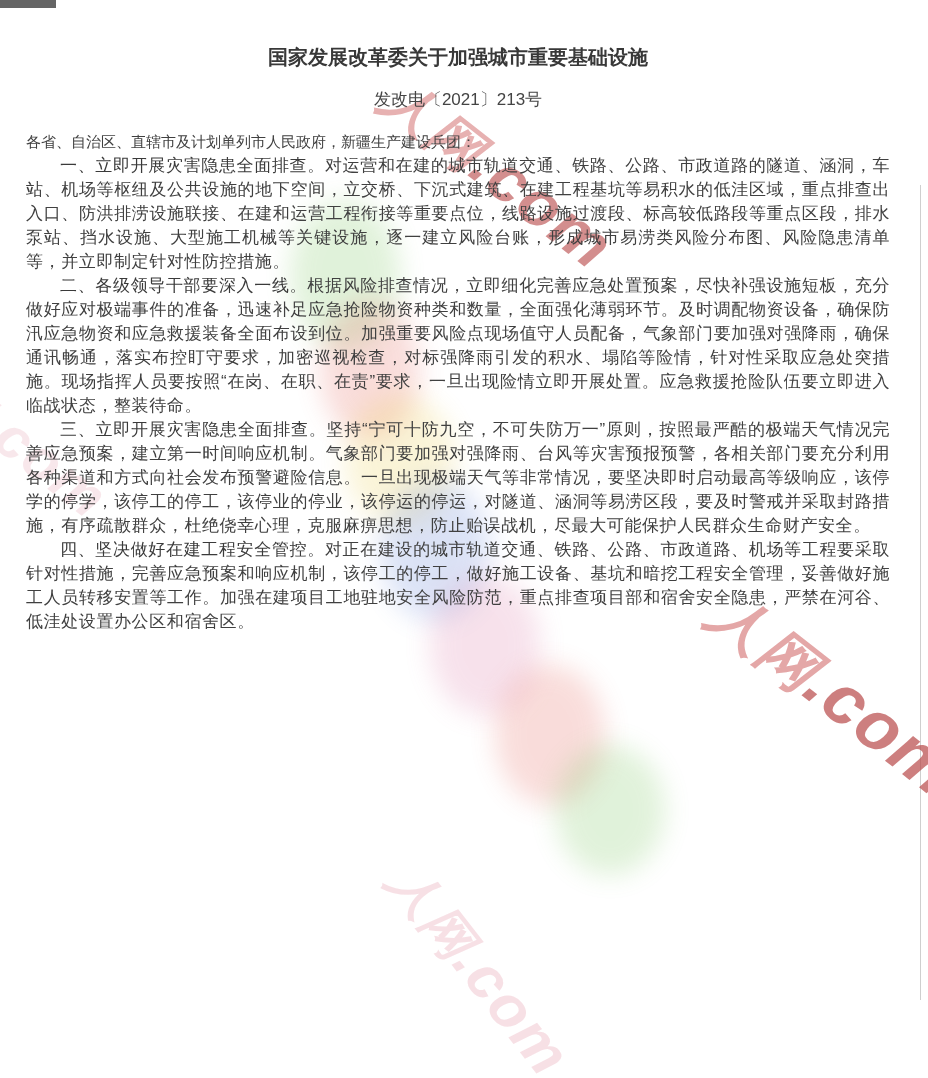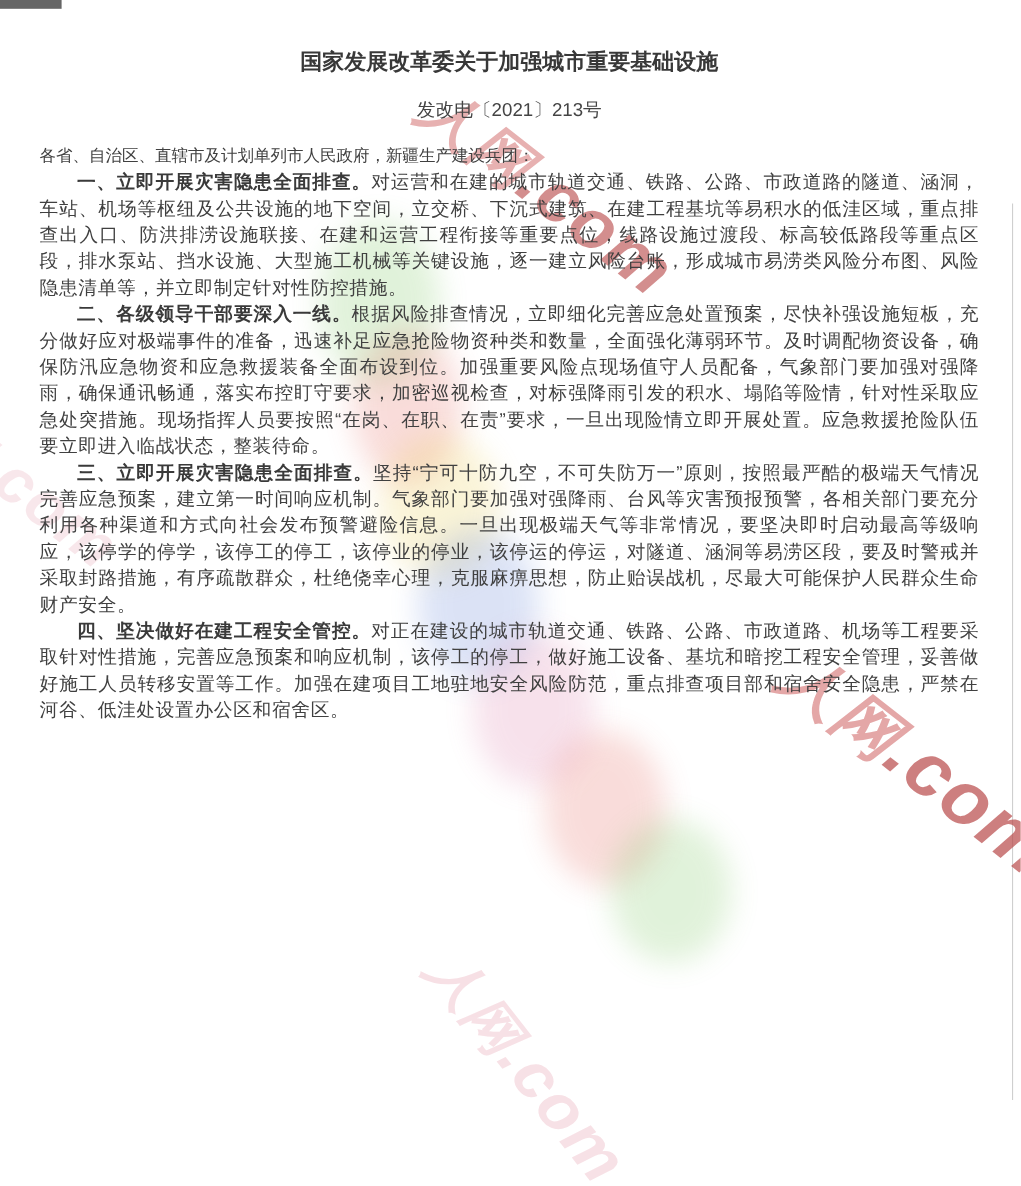--- a/index.html
+++ b/index.html
@@ -30,21 +30,21 @@
   .wm-2 { left:745px; top:570px; font-size:58px; transform:rotate(38deg); opacity:0.70; }
   .wm-3 { left:430px; top:848px; font-size:50px; transform:rotate(52deg); opacity:0.34; }
   .wm-3 .zh, .wm-3 .com { color:#e8a7b5; }
   .wm-4 { left:-70px; top:330px; font-size:48px; transform:rotate(38deg); opacity:0.26; }
   .wm-4 .zh, .wm-4 .com { color:#e8a7b5; }
   .photo-bar { position:absolute; left:0; top:0; width:56px; height:8px; background:#4a4a4a; opacity:0.85; }
   .edge-line { position:absolute; left:920px; top:185px; width:1px; height:815px; background:#cfcfcf; }
   
   .content {
     position:relative;
-    padding: 40px 38px 0 36px;
+    padding: 40px 38px 0 26px;
     z-index: 2;
   }
   .title {
     text-align:center;
     font-size:20px;
     font-weight:bold;
     color:#383838;
     line-height:34px;
     margin:0;
   }
@@ -61,21 +61,21 @@
     margin:18px 0 0 0;
   }
   .para {
     font-size:17px;
     line-height:24px;
     text-align:justify;
     text-indent:2em;
     margin:0;
     letter-spacing:0.6px;
   }
-  .para .lead { font-weight:bold; color:#3a3a3a; }
+  .para .lead { font-weight:normal; color:#3a3a3a; }
 </style>
 </head>
 <body>
 
 <div class="page">
 
   <div class="wm-layer">
     <div class="photo-bar"></div>
     <div class="edge-line"></div>
 

